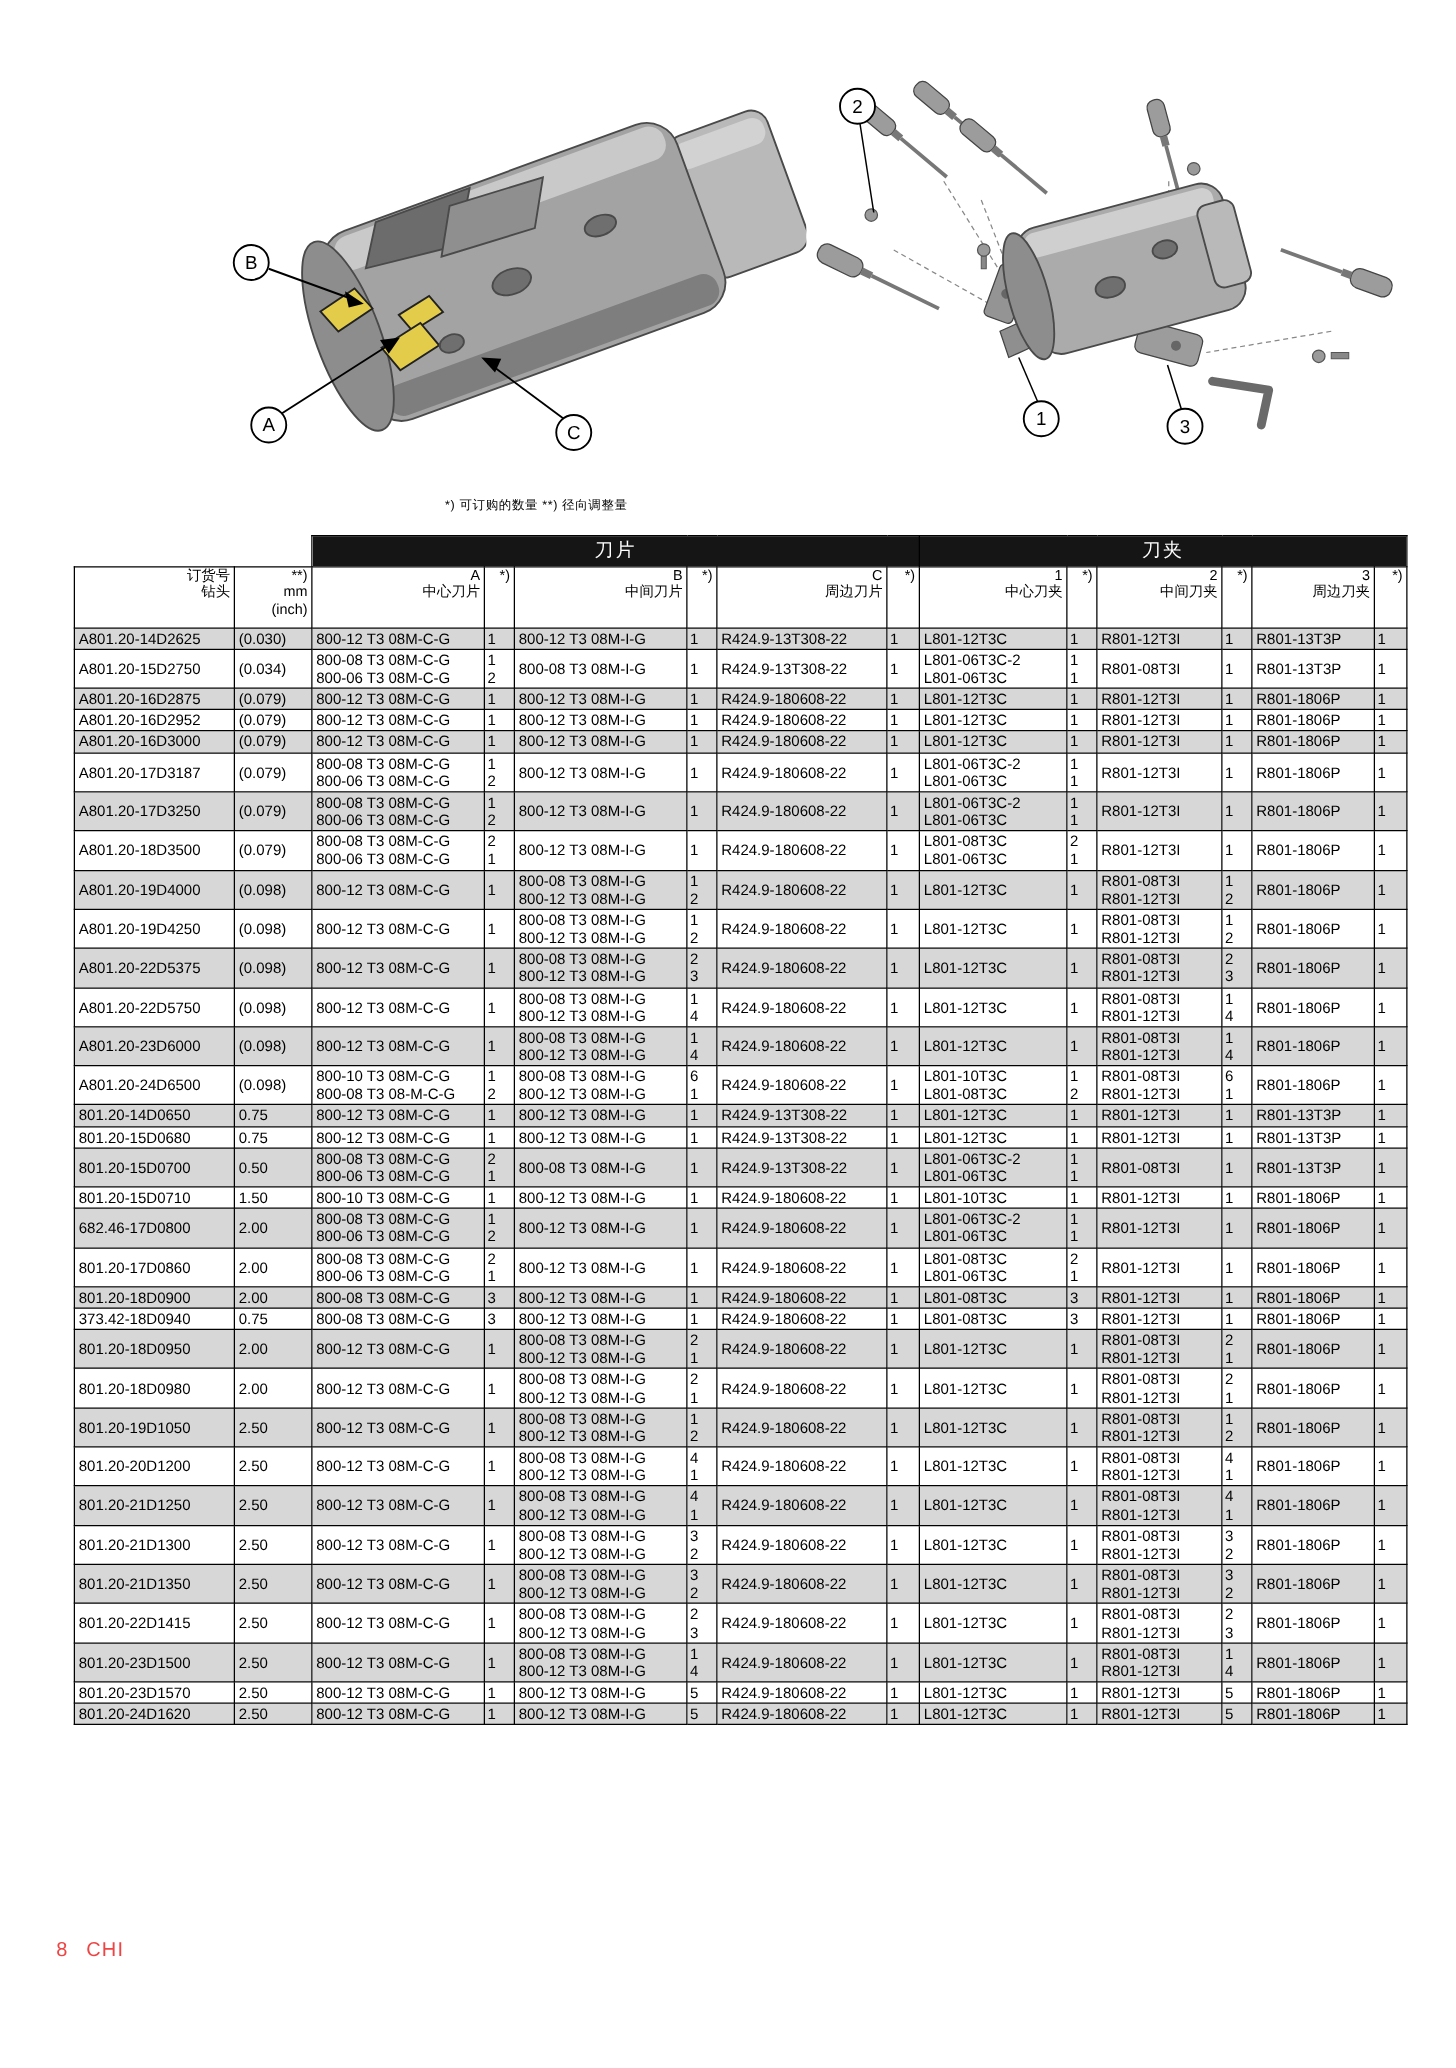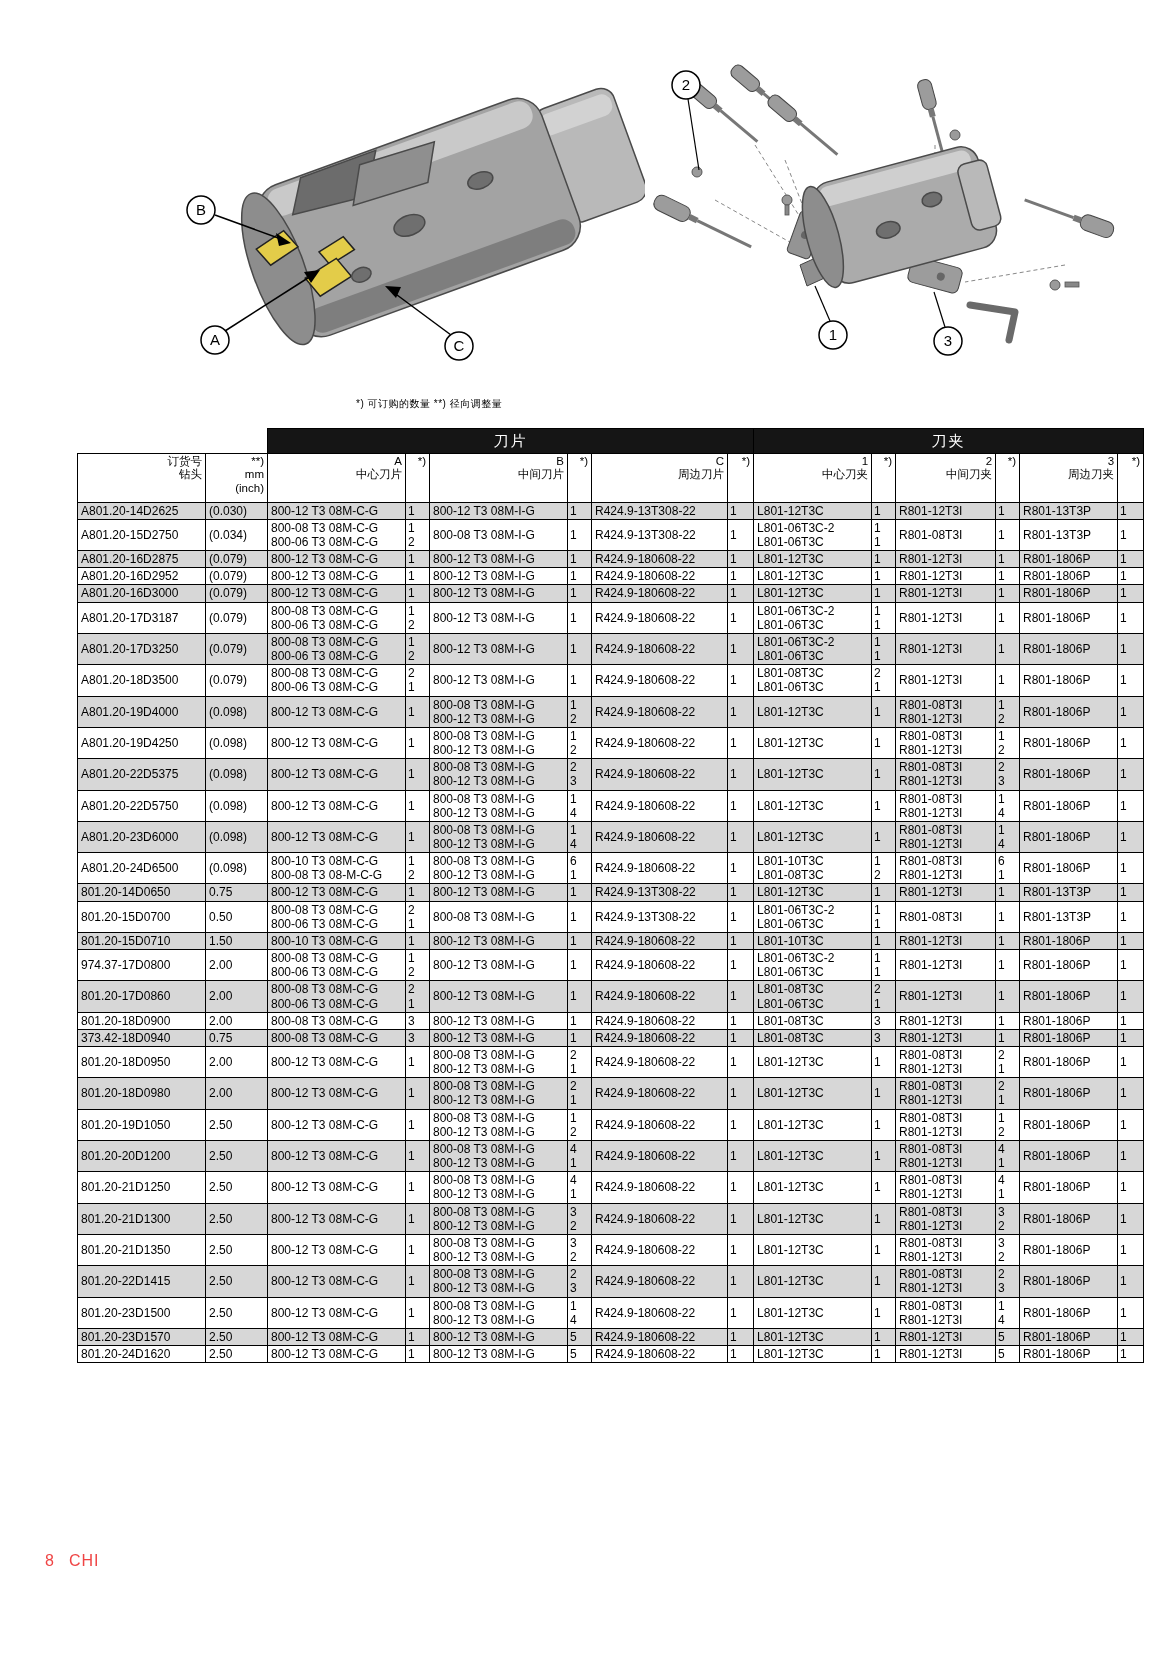--- a/index.html
+++ b/index.html
@@ -4,21 +4,21 @@
 <style>
   html,body { margin:0; padding:0; background:#ffffff; }
   body { font-family:"Liberation Sans", sans-serif; color:#000; }
   .page { position:relative; width:1165px; height:1654px; background:#fff; overflow:hidden; }
 
   .fig-left  { position:absolute; left:135px; top:48px; }
   .fig-right { position:absolute; left:635px; top:50px; }
 
   .note { position:absolute; left:356px; top:397px; font-size:10px; letter-spacing:0.5px;text-align:center; }
 
-  .table-wrap { position:absolute; left:45px; top:428px;padding-left:32px; }
+  .table-wrap { position:absolute; left:27px; top:428px;padding-left:32px; }
   table { border-collapse:collapse; table-layout:fixed; width:1066px; }
   td, th { border:1px solid #000; font-size:12px; padding:1px 3px; vertical-align:middle;
            white-space:pre-line; overflow:hidden; line-height:1.18; text-align:left; }
   th.spacer { border:none; background:#fff; }
   th.band { background:#151515; color:#fff; font-size:15px; font-weight:normal;
             text-align:center; padding:3px 0; letter-spacing:2px; }
   th.colhead { background:#fff; font-weight:normal; vertical-align:top; font-size:11.5px; height:46px;text-align:right; }
   tbody tr:nth-child(odd)  td { background:#d7d7d7; }
   tbody tr:nth-child(even) td { background:#ffffff; }
   td.qty { padding-left:2px; }
@@ -490,20 +490,36 @@
             <td>R424.9-13T308-22</td>
             <td class="qty">1</td>
             <td>L801-12T3C</td>
             <td class="qty">1</td>
             <td>R801-12T3I</td>
             <td class="qty">1</td>
             <td>R801-13T3P</td>
             <td class="qty">1</td>
           </tr>
           <tr>
+            <td>801.20-15D0680</td>
+            <td>0.75</td>
+            <td>800-12 T3 08M-C-G</td>
+            <td class="qty">1</td>
+            <td>800-12 T3 08M-I-G</td>
+            <td class="qty">1</td>
+            <td>R424.9-13T308-22</td>
+            <td class="qty">1</td>
+            <td>L801-12T3C</td>
+            <td class="qty">1</td>
+            <td>R801-12T3I</td>
+            <td class="qty">1</td>
+            <td>R801-13T3P</td>
+            <td class="qty">1</td>
+          </tr>
+          <tr>
             <td>801.20-15D0700</td>
             <td>0.50</td>
             <td>800-08 T3 08M-C-G
 800-06 T3 08M-C-G</td>
             <td class="qty">2
 1</td>
             <td>800-08 T3 08M-I-G</td>
             <td class="qty">1</td>
             <td>R424.9-13T308-22</td>
             <td class="qty">1</td>
@@ -526,21 +542,21 @@
             <td>R424.9-180608-22</td>
             <td class="qty">1</td>
             <td>L801-10T3C</td>
             <td class="qty">1</td>
             <td>R801-12T3I</td>
             <td class="qty">1</td>
             <td>R801-1806P</td>
             <td class="qty">1</td>
           </tr>
           <tr>
-            <td>974.37-17D0800</td>
+            <td>682.46-17D0800</td>
             <td>2.00</td>
             <td>800-08 T3 08M-C-G
 800-06 T3 08M-C-G</td>
             <td class="qty">1
 2</td>
             <td>800-12 T3 08M-I-G</td>
             <td class="qty">1</td>
             <td>R424.9-180608-22</td>
             <td class="qty">1</td>
             <td>L801-06T3C-2

